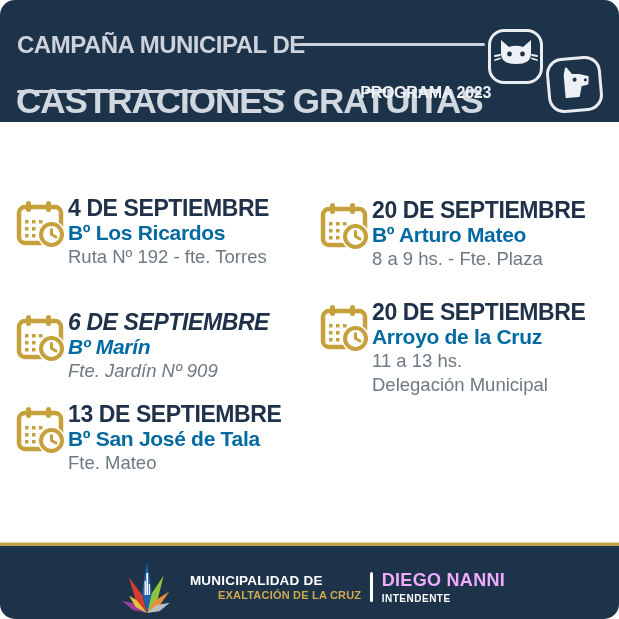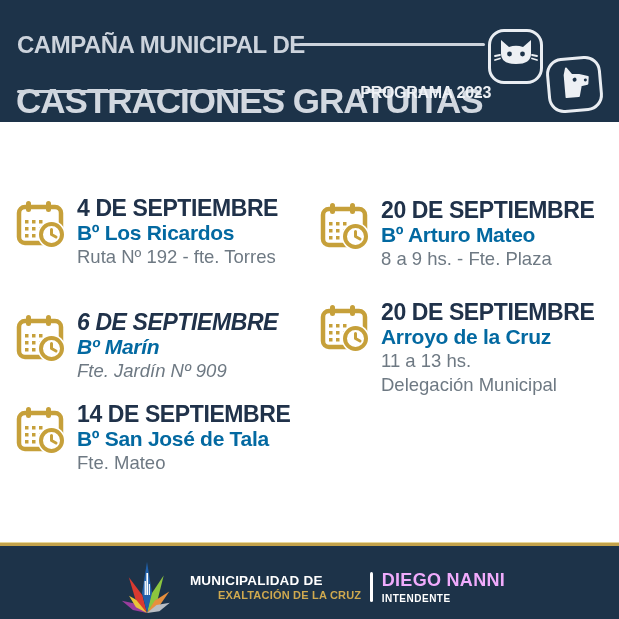--- a/index.html
+++ b/index.html
@@ -1,18 +1,18 @@
 <!DOCTYPE html>
 <html><head>
 <meta charset="utf-8">
 <style>
   html,body{margin:0;padding:0;background:#ffffff;}
   .canvas{
     position:relative;width:619px;height:619px;overflow:hidden;
-    background:#ffffff;font-family:"Liberation Sans",sans-serif;
+    background:#ffffff;font-family:"Liberation Sans",sans-serif;border-radius:15px;
     -webkit-font-smoothing:antialiased;
   }
   
   .header{position:absolute;left:0;top:0;width:619px;height:122px;background:#1d3349;}
   .h-line1{
     position:absolute;left:17px;top:31px;
     font-size:24px;font-weight:bold;letter-spacing:-0.5px;color:#ccd3dc;white-space:nowrap;
   }
   .h-rule1{position:absolute;left:299px;top:43px;width:186px;height:3px;background:#ccd3dc;border-radius:2px;}
   .h-line2{
@@ -26,21 +26,21 @@
   }
   .pet-box{
     position:absolute;width:55px;height:55px;border:3.5px solid #e9edf2;border-radius:16px;
     display:flex;align-items:center;justify-content:center;box-sizing:border-box;
   }
   .pet-cat{left:488px;top:29px;}
   .pet-dog{left:547px;top:57px;transform:rotate(-5deg);}
   
   .entry{position:absolute;display:flex;align-items:flex-start;}
   .cal{width:54px;height:54px;flex:0 0 54px;margin-top:2px;}
-  .etext{margin-left:9px;}
+  .etext{}
   .edate{font-size:23px;font-weight:bold;letter-spacing:-0.4px;color:#20324a;line-height:25px;white-space:nowrap;}
   .eloc{font-size:21px;font-weight:bold;letter-spacing:-0.3px;color:#0369a1;line-height:24px;white-space:nowrap;}
   .edet{font-size:18.5px;color:#6e7983;line-height:24px;white-space:nowrap;}
   .pos-l1{left:14px;top:196px;}
   .pos-r1{left:318px;top:198px;}
   .pos-l2{left:14px;top:310px;font-style:italic;}
   .pos-r2{left:318px;top:300px;}
   .pos-l3{left:14px;top:402px;}
   
   .footer-rule{position:absolute;left:0;top:542px;width:619px;height:4px;background:#c3a24b;border-top:1px solid #e8d79a;}
@@ -233,21 +233,21 @@
             <rect x="25" y="29" width="3.5" height="3.5"></rect>
           <rect x="11" y="36" width="3.5" height="3.5"></rect>
             <rect x="18" y="36" width="3.5" height="3.5"></rect>
         </g>
         <circle cx="37.5" cy="36.5" r="14" fill="#ffffff"></circle>
         <circle cx="37.5" cy="36.5" r="10.5" fill="#ffffff" stroke="#c6a03a" stroke-width="4"></circle>
         <path d="M37.5,31.5 V36.5 L42,39" fill="none" stroke="#c6a03a" stroke-width="3" stroke-linecap="round" stroke-linejoin="round"></path>
       </svg>
     </div>
     <div class="etext">
-      <div class="edate">14 DE SEPTIEMBRE</div>
+      <div class="edate">13 DE SEPTIEMBRE</div>
       <div class="eloc">Bº San José de Tala</div>
       <div class="edet">Fte. Mateo</div>
     </div>
   </div>
 
   <div class="footer-rule"></div>
   <div class="footer">
     <svg class="f-logo" viewBox="0 0 66 58">
       <g>
         <g transform="rotate(-64 33 56)">

